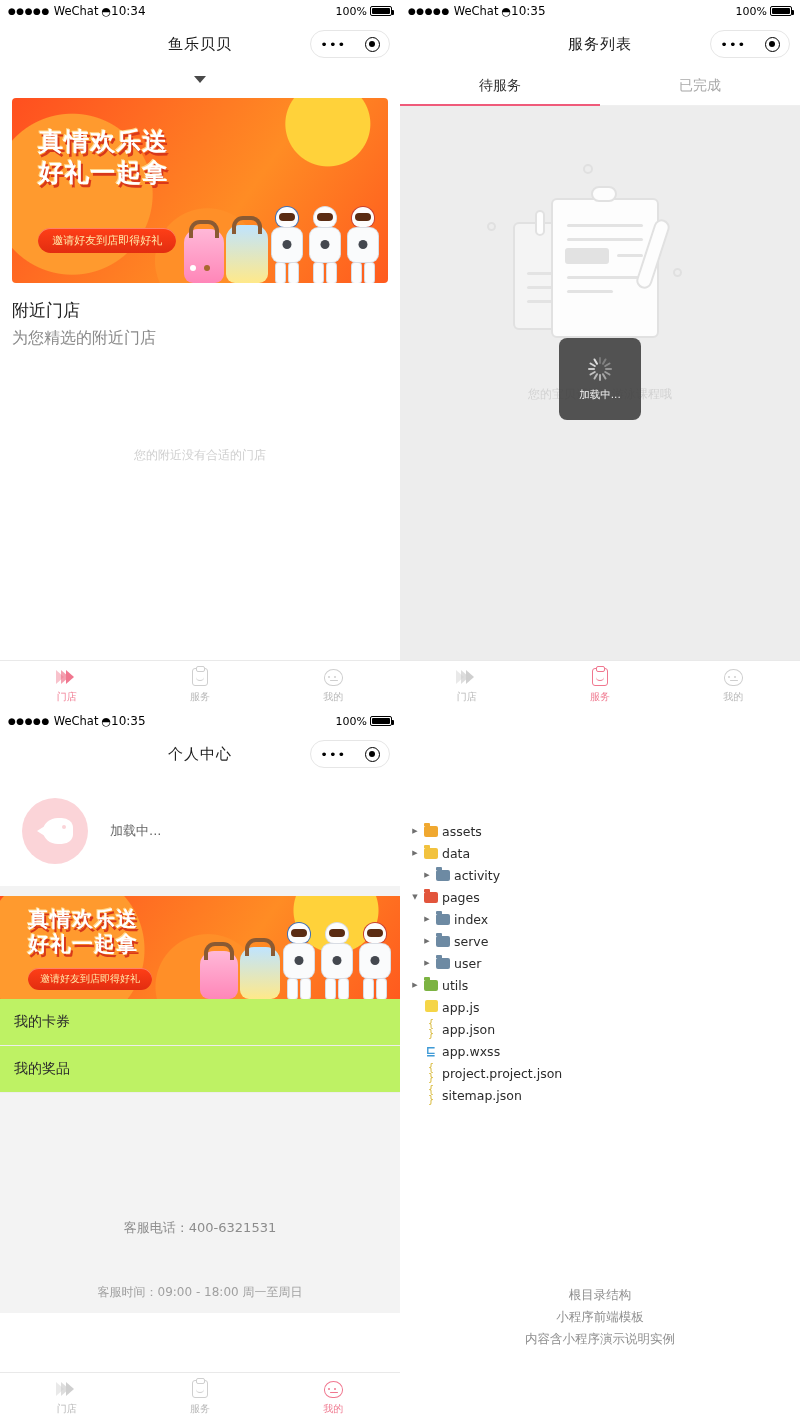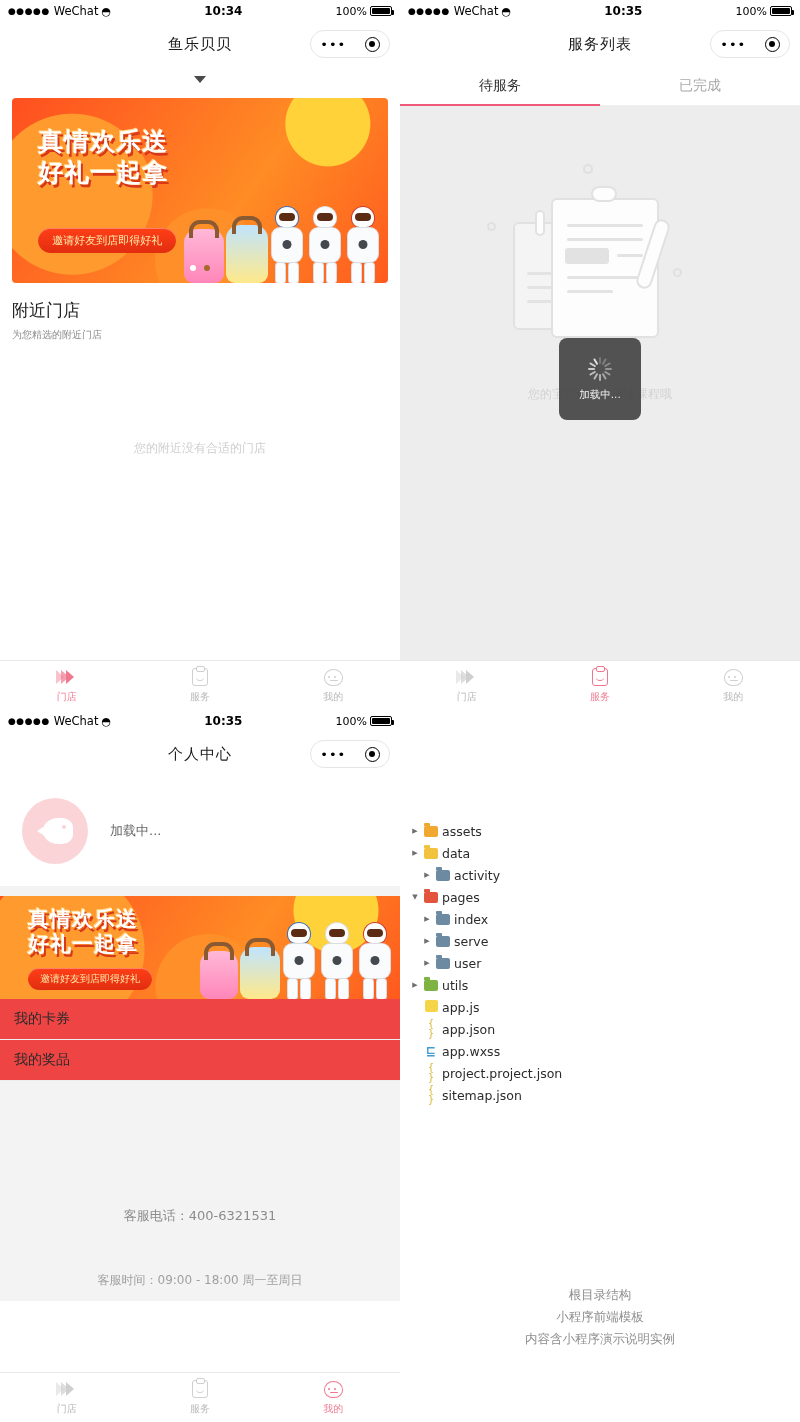--- a/index.html
+++ b/index.html
@@ -16,21 +16,21 @@
 
   .statusbar {
     height:22px; display:flex; align-items:center;
     padding:0 8px; font-size:11px; color:#000;
     background:#fff;
   }
   .sb-left { display:flex; align-items:center; gap:2px; flex:0 0 auto; }
   .dots { letter-spacing:0.5px; font-size:9px; }
   .sb-carrier { font-size:11.5px; margin-left:2px; }
   .wifi { margin-left:1px; font-size:11px; }
-  .sb-center { flex:1; text-align:center; font-size:12px; font-weight:700;}
+  .sb-center { flex:1; text-align:left; font-size:12px; font-weight:400;}
   .sb-right { display:flex; align-items:center; gap:3px; flex:0 0 auto; font-size:11px;}
   .battery {
     width:22px; height:10px; border:1.2px solid #000; border-radius:2px;
     position:relative; display:inline-block;
   }
   .battery::after{
     content:""; position:absolute; right:-3px; top:2.5px;
     width:2px; height:5px; background:#000; border-radius:0 1px 1px 0;
   }
   .battery i { position:absolute; left:1px; top:1px; bottom:1px; right:1px; background:#000; border-radius:1px; display:block;}
@@ -129,21 +129,21 @@
   .bn-dots { position:absolute; left:50%; transform:translateX(-50%); display:flex; gap:8px; }
   .bn-dots i { width:6px;height:6px;border-radius:50%;background:#fff; display:block;}
   .bn-dots i.on { background:#a8682f; }
 
   
   #panel1 { left:0; top:0; height:710px; }
   .dropdown-row { height:26px; display:flex; align-items:center; justify-content:center; }
   .chev-down { width:0;height:0;border-left:6px solid transparent;border-right:6px solid transparent;border-top:7px solid #4a4a4a;}
   .p1-banner { margin:6px 12px 0; height:185px; border-radius:4px; }
   .sec-title { font-size:17px; color:#222; padding:16px 12px 0; }
-  .sec-sub { font-size:10px; color:#8a8a8a; padding:6px 12px 0; }
+  .sec-sub { font-size:16px; color:#8a8a8a; padding:6px 12px 0; }
   .empty-store { text-align:center; color:#cfcfcf; font-size:12px; margin-top:98px; }
 
   
   #panel2 { left:400px; top:0; height:710px; }
   .tabs2 { height:40px; display:flex; border-bottom:1px solid #efefef; }
   .tab2 { flex:1; display:flex; align-items:center; justify-content:center; font-size:14px; color:#a9a9a9; position:relative;}
   .tab2.on { color:#333; }
   .tab2.on::after{content:"";position:absolute;left:0;right:0;bottom:-1px;height:2.5px;background:#ef5a7a;}
   .p2-body { background:#ededed; height:100%; position:relative; }
   .illus { position:absolute; left:50%; top:70px; transform:translateX(-50%); width:210px; height:210px; }
@@ -164,21 +164,21 @@
   #panel3 { left:0; top:710px; height:712px; }
   .p3-user { height:110px; display:flex; align-items:center; padding:0 22px; gap:22px; background:#fff;}
   .avatar { width:66px; height:66px; border-radius:50%; background:#fbd4d8; display:flex; align-items:center; justify-content:center;}
   .fish { width:36px; height:26px; position:relative; }
   .fish-body { position:absolute; left:6px; top:0; width:30px; height:26px; background:#fff; border-radius:60% 45% 45% 60%; }
   .fish-tail { position:absolute; left:0; top:6px; width:0;height:0; border-top:7px solid transparent;border-bottom:7px solid transparent;border-right:11px solid #fff;}
   .fish-eye { position:absolute; right:7px; top:7px; width:4px;height:4px;border-radius:50%;background:#fbd4d8;}
   .p3-loading { font-size:13px; color:#666; }
   .p3-gap { height:10px; background:#f3f3f3; }
   .p3-banner { height:103px; }
-  .menu-row { height:41px; display:flex; align-items:center; padding:16px 14px; font-size:14px; color:#2b2b2b; border-bottom:1px solid #ededed; background:#ef4444;}
+  .menu-row { height:47px; display:flex; align-items:center; padding:16px 14px; font-size:14px; color:#2b2b2b; border-bottom:1px solid #ededed; background:#bef264;}
   .p3-filler { background:#f3f3f3; height:220px; position:relative;}
   .contact { position:absolute; left:0; right:0; bottom:12px; text-align:center; }
   .contact div:first-child { font-size:13px; color:#8c8c8c; margin-bottom:7px;}
   .contact div:last-child { font-size:12px; color:#a0a0a0;margin-top:47px;}
 
   
   #panel4 { left:400px; top:710px; height:712px; background:#fff; }
   .tree { padding:110px 0 0 10px; font-size:12.5px; color:#2b2b2b; }
   .node { display:flex; align-items:center; height:22px; gap:4px; }
   .arrow { width:10px; text-align:center; font-size:7px; color:#6f6f6f; }

